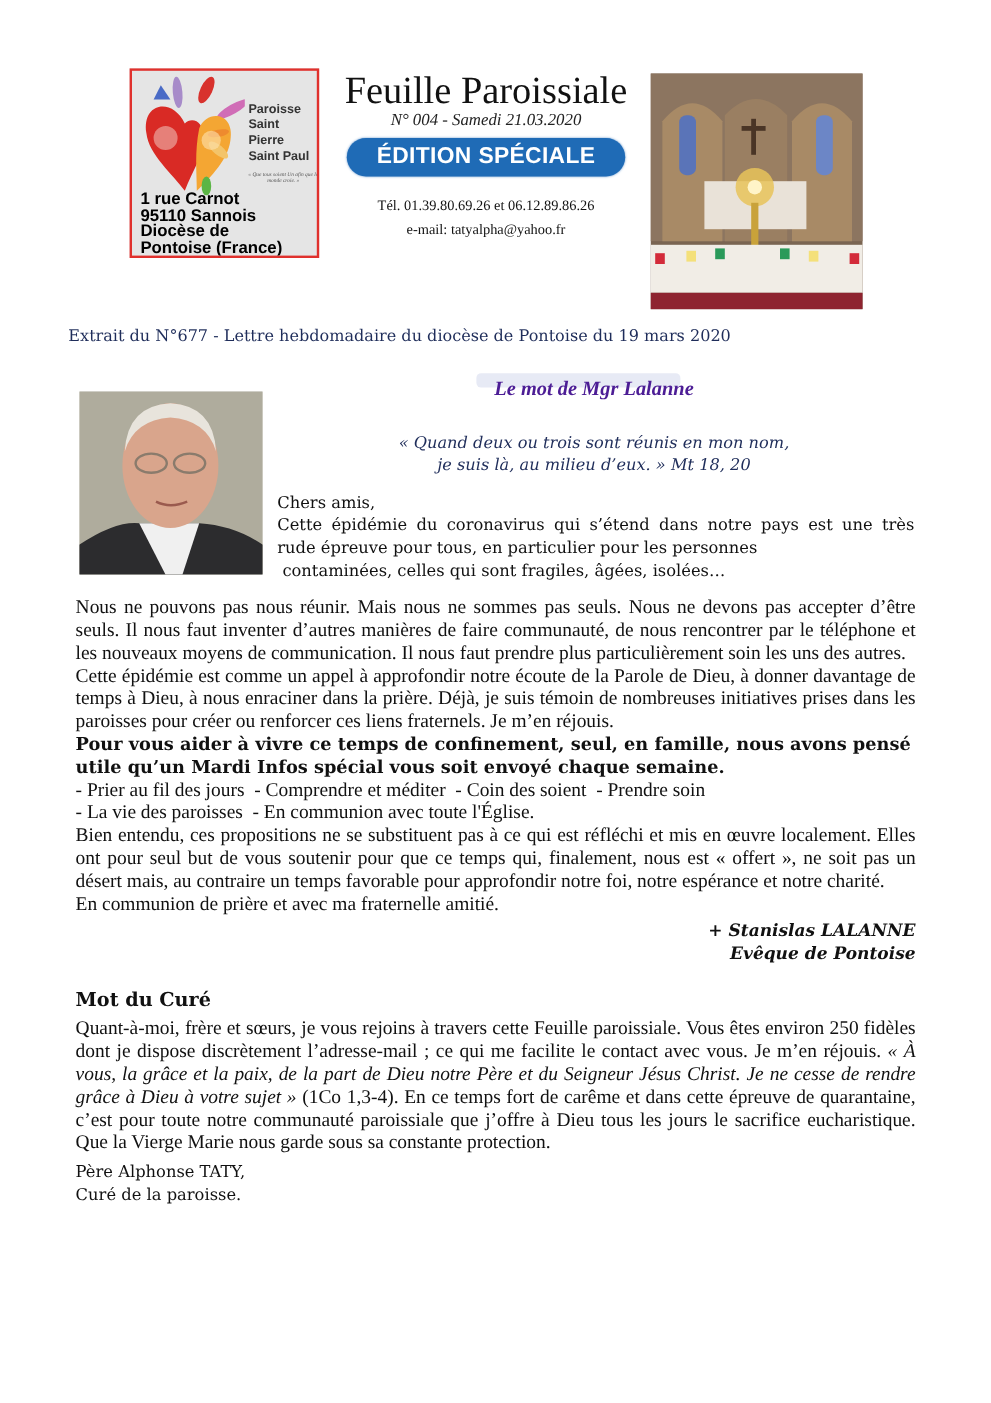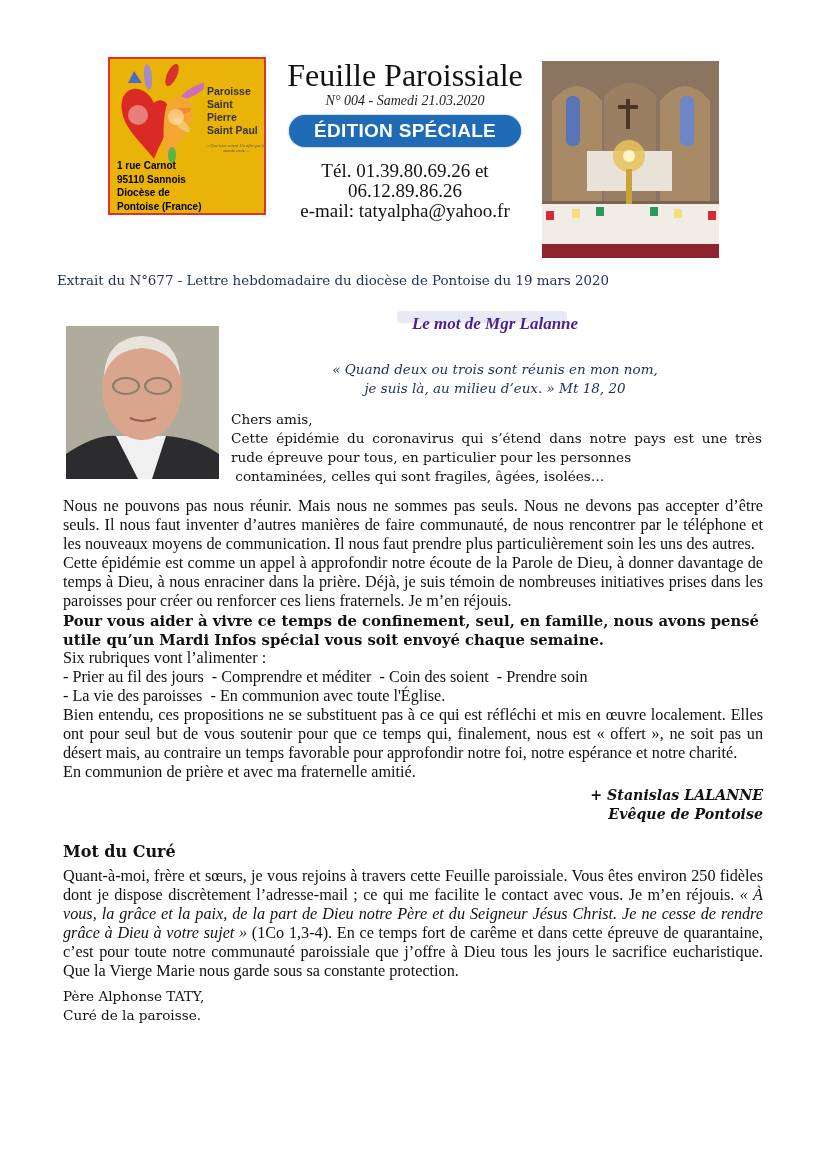--- a/index.html
+++ b/index.html
@@ -1,36 +1,36 @@
 <!DOCTYPE html>
 <html><head>
 <meta charset="utf-8">
 <style>
   html, body { margin: 0; padding: 0; background: #ffffff; }
   body { width: 826px; height: 1169px; position: relative; overflow: hidden;
          font-family: "Liberation Serif", "DejaVu Serif", serif; color: #111; }
 
   
   .logo-box { position: absolute; left: 108px; top: 57px; width: 158px; height: 158px;
-              border: 2px solid #e0312d; box-sizing: border-box; background: #eab308; overflow: hidden; }
+              border: 2px solid #e0312d; box-sizing: border-box; background: #e5e5e5; overflow: hidden; }
   .logo-art { position: absolute; left: 4px; top: 4px; width: 90px; height: 100px; }
   .logo-parish { position: absolute; left: 97px; top: 26px; font-family: "Liberation Sans", "DejaVu Sans", sans-serif;
                  font-weight: bold; font-size: 10.5px; line-height: 13px; color: #333; }
   .logo-motto { position: absolute; left: 96px; top: 84px; font-size: 4.5px; font-style: italic; color: #555; width: 60px; text-align: center; }
   .logo-address { position: absolute; left: 7px; top: 100px; font-family: "Liberation Sans", "DejaVu Sans", sans-serif;
-                  font-weight: bold; font-size: 10px; line-height: 13.5px; color: #000; }
+                  font-weight: bold; font-size: 14px; line-height: 13.5px; color: #000; }
 
   .masthead { position: absolute; left: 270px; top: 55px; width: 270px; text-align: center; }
   .mast-title { font-family: "Liberation Serif", serif; font-size: 32px; line-height: 36px; color: #111; margin-top: 2px; }
   .mast-issue { font-style: italic; font-size: 14px; margin-top: 0px; color: #222; }
   .mast-badge { display: inline-block; margin-top: 6px; width: 232px; height: 32px; line-height: 32px;
                 border-radius: 16px; background: #1f6bb6; color: #fff;
                 font-family: "Liberation Sans", "DejaVu Sans", sans-serif; font-weight: bold; font-size: 19px;
                 letter-spacing: 0.3px; box-shadow: 0 0 2px #5b8fc8; }
-  .mast-contact { margin-top: 14px; font-size: 19px; line-height: 20px; color: #111; }
+  .mast-contact { margin-top: 14px; font-size: 12px; line-height: 20px; color: #111; }
 
   .altar-photo { position: absolute; left: 542px; top: 61px; width: 177px; height: 197px; overflow: hidden; }
 
   
   .excerpt { position: absolute; left: 0; width: 666px; top: 273px; text-align: center;
              font-family: "DejaVu Serif", serif; font-size: 13.4px; color: #1f2d5a; }
 
   .bishop-photo { position: absolute; left: 66px; top: 326px; width: 153px; height: 153px; overflow: hidden; }
 
   .mot-title-wrap { position: absolute; left: 385px; top: 311px; width: 220px; height: 30px; }
@@ -151,21 +151,20 @@
   <div>Chers amis,</div>
   <div style="text-align:justify; text-align-last: justify; width:531px;">Cette épidémie du coronavirus qui s’étend dans notre pays est une très</div>
   <div>rude épreuve pour tous, en particulier pour les personnes</div>
   <div style="white-space:pre;"> contaminées, celles qui sont fragiles, âgées, isolées…</div>
 </div>
 
 <div class="body-text">
   <p class="justify">Nous ne pouvons pas nous réunir. Mais nous ne sommes pas seuls. Nous ne devons pas accepter d’être seuls. Il nous faut inventer d’autres manières de faire communauté, de nous rencontrer par le téléphone et les nouveaux moyens de communication. Il nous faut prendre plus particulièrement soin les uns des autres.</p>
   <p class="justify">Cette épidémie est comme un appel à approfondir notre écoute de la Parole de Dieu, à donner davantage de temps à Dieu, à nous enraciner dans la prière. Déjà, je suis témoin de nombreuses initiatives prises dans  les paroisses pour créer ou renforcer ces liens fraternels. Je m’en réjouis.</p>
   <p class="bold-dv">Pour vous aider à vivre ce temps de confinement, seul, en famille, nous avons pensé utile qu’un Mardi Infos spécial vous soit envoyé chaque semaine.</p>
-  <p>Six rubriques vont l’alimenter :</p>
   <p style="white-space:pre;">- Prier au fil des jours  - Comprendre et méditer  - Coin des soient  - Prendre soin</p>
   <p style="white-space:pre;">- La vie des paroisses  - En communion avec toute l'Église.</p>
   <p class="justify">Bien entendu, ces propositions ne se substituent pas à ce qui est réfléchi et mis en œuvre localement. Elles ont pour seul but de vous soutenir pour que ce temps qui, finalement, nous est « offert », ne soit pas un désert mais, au contraire un temps favorable pour approfondir notre foi, notre espérance et notre charité.</p>
   <p>En communion de prière et avec ma fraternelle amitié.</p>
   <p class="signature">
     <span>+ Stanislas LALANNE</span><br>
     <span>Evêque de Pontoise</span>
   </p>
 
   <p class="section-head">Mot du Curé</p>

